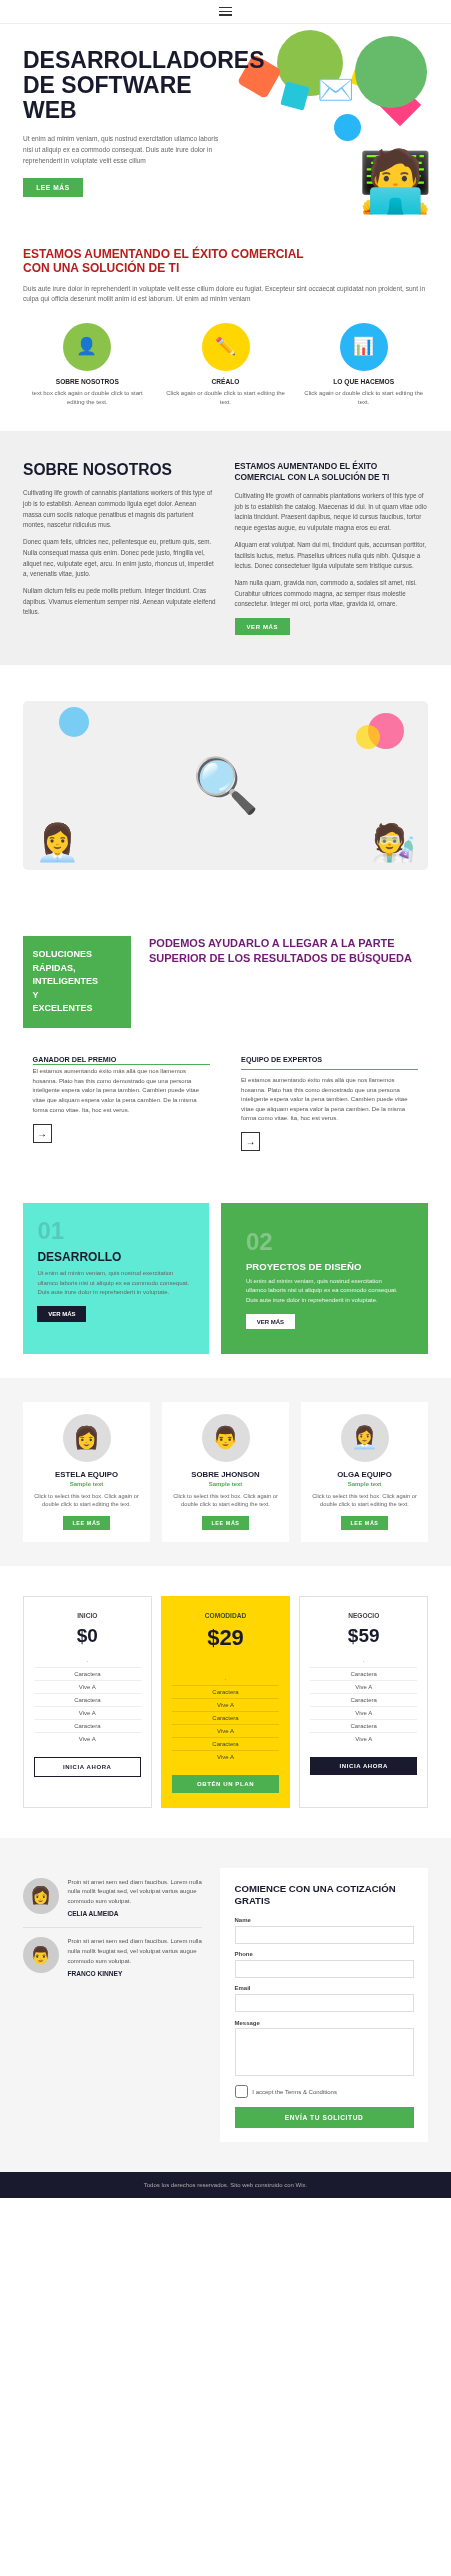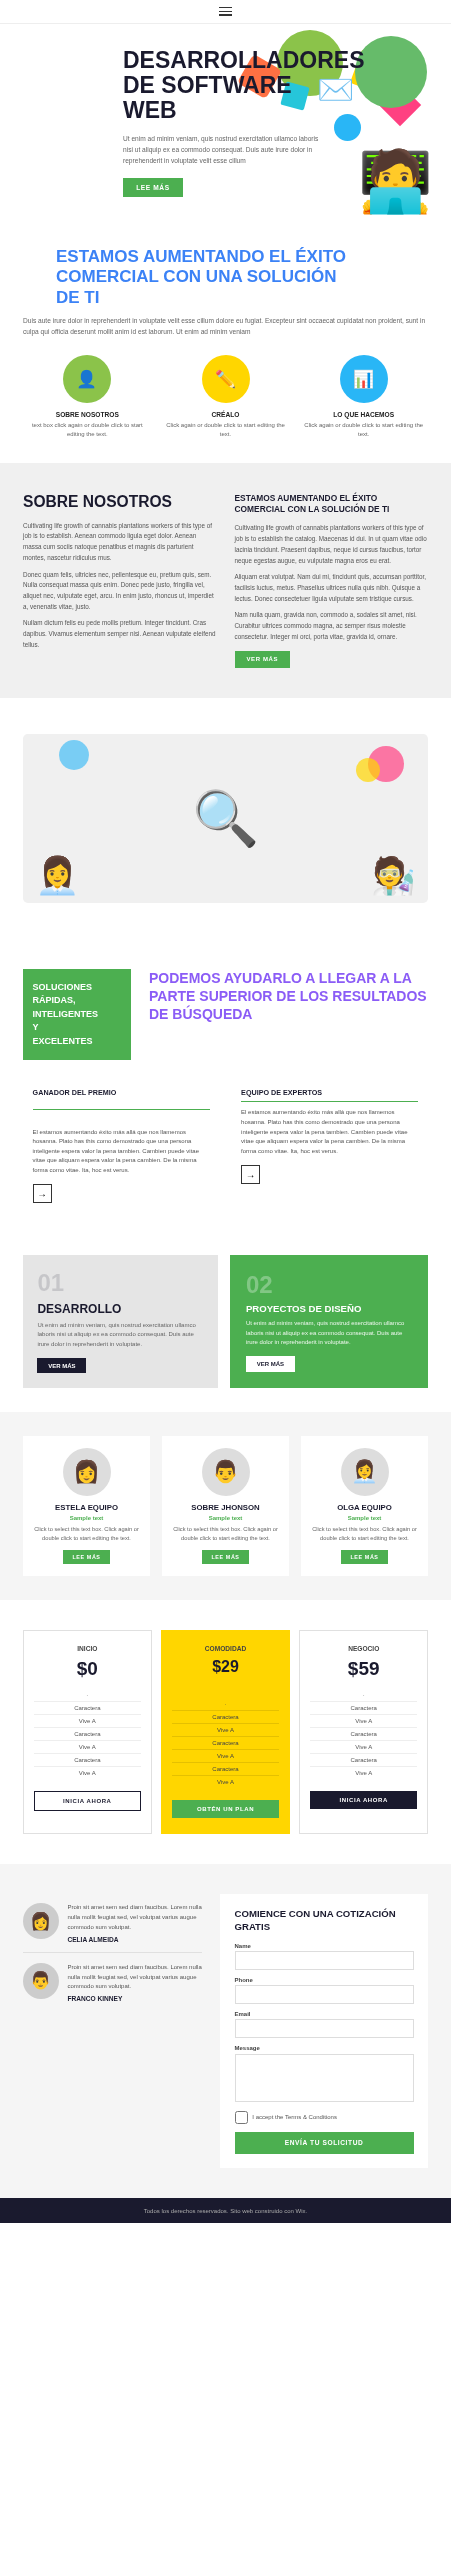--- a/index.html
+++ b/index.html
@@ -9,21 +9,21 @@
 <body>
 
 <nav style="display:flex;justify-content:center;padding:7.2px 0;border-bottom:0.6px solid #eee;">
   <div style="display:flex;flex-direction:column;gap:2.4px;cursor:pointer;">
     <span style="display:block;width:13.2px;height:1.2px;background:#333;"></span>
     <span style="display:block;width:13.2px;height:1.2px;background:#333;"></span>
     <span style="display:block;width:13.2px;height:1.2px;background:#333;"></span>
   </div>
 </nav>
 
-<section style="display:flex;padding:24px 23px 18px;position:relative;min-height:193px;background:#fff;overflow:hidden;justify-content:center;">
+<section style="display:flex;padding:24px 23px 18px;position:relative;min-height:193px;background:#fff;overflow:hidden;">
   <div style="flex:1;z-index:2;max-width:205px;">
     <h1 style="font-size:23px;font-weight:900;color:#1a1a2e;line-height:1.1;text-transform:uppercase;margin-bottom:10.8px;">DESARROLLADORES DE SOFTWARE WEB</h1>
     <p style="font-size:6.6px;color:#666;line-height:1.6;margin-bottom:12px;">Ut enim ad minim veniam, quis nostrud exercitation ullamco laboris nisi ut aliquip ex ea commodo consequat. Duis aute irure dolor in reprehenderit in voluptate velit esse cillum</p>
     <button style="background:#4caf50;color:#fff;border:none;padding:6px 13.2px;font-size:6.6px;cursor:pointer;letter-spacing:0.6px;font-weight:700;">LEE MÁS</button>
   </div>
 
   <div style="position:absolute;right:0;top:0;width:229px;height:193px;">
     <div style="position:absolute;width:66px;height:66px;border-radius:50%;background:#8bc34a;right:108px;top:6px;"></div>
     <div style="position:absolute;width:36px;height:36px;background:#ffd600;right:60px;top:30px;transform:rotate(20deg);border-radius:3.6px;"></div>
     <div style="position:absolute;width:30px;height:30px;background:#ff4081;right:36px;top:66px;transform:rotate(45deg);"></div>
@@ -32,21 +32,21 @@
     <div style="position:absolute;width:72px;height:72px;border-radius:50%;background:#66bb6a;right:24px;top:12px;"></div>
     <div style="position:absolute;width:33px;height:33px;background:#ff7043;right:175px;top:36px;transform:rotate(30deg);border-radius:4.8px;"></div>
 
     <div style="position:absolute;right:96px;top:48px;font-size:30px;">✉️</div>
 
     <div style="position:absolute;right:18px;bottom:0;font-size:60px;">🧑‍💻</div>
   </div>
 </section>
 
 <section style="background:#fff;padding:30px 23px 24px;">
-  <h2 style="font-size:17px;font-weight:900;color:#3b82f6;text-transform:uppercase;max-width:301px;margin-bottom:8.4px;line-height:1.2;margin-left:33px;">ESTAMOS AUMENTANDO EL ÉXITO COMERCIAL CON UNA SOLUCIÓN DE TI</h2>
+  <h2 style="font-size:12px;font-weight:900;color:#b91c1c;text-transform:uppercase;max-width:301px;margin-bottom:8.4px;line-height:1.2;">ESTAMOS AUMENTANDO EL ÉXITO COMERCIAL CON UNA SOLUCIÓN DE TI</h2>
   <p style="font-size:6.6px;color:#666;line-height:1.6;margin-bottom:18px;">Duis aute irure dolor in reprehenderit in voluptate velit esse cillum dolore eu fugiat. Excepteur sint occaecat cupidatat non proident, sunt in culpa qui officia deserunt mollit anim id est laborum. Ut enim ad minim veniam</p>
   <div style="display:flex;gap:9.6px;">
 
     <div style="flex:1;display:flex;flex-direction:column;align-items:center;text-align:center;">
       <div style="width:48px;height:48px;border-radius:50%;background:#8bc34a;display:flex;align-items:center;justify-content:center;margin-bottom:7.2px;font-size:17px;">👤</div>
       <h4 style="font-size:6.6px;font-weight:700;text-transform:uppercase;margin-bottom:3.6px;color:#222;">SOBRE NOSOTROS</h4>
       <p style="font-size:6px;color:#666;line-height:1.5;">text box click again or double click to start editing the text.</p>
     </div>
 
     <div style="flex:1;display:flex;flex-direction:column;align-items:center;text-align:center;">
@@ -95,47 +95,47 @@
 <section style="background:#fff;padding:30px 23px 18px;">
   <div style="display:flex;align-items:flex-start;gap:18px;margin-bottom:18px;">
     <div style="background:#4caf50;color:#fff;padding:12px 9.6px;font-size:9px;font-weight:900;text-transform:uppercase;min-width:108px;line-height:1.5;">
       <span>SOLUCIONES</span><br>
       <span>RÁPIDAS,</span><br>
       <span>INTELIGENTES</span><br>
       <span>Y</span><br>
       <span>EXCELENTES</span>
     </div>
     <div style="flex:1;">
-      <h2 style="font-size:14px;font-weight:900;text-transform:uppercase;color:#8b5cf6;line-height:1.3;">PODEMOS AYUDARLO A LLEGAR A LA PARTE SUPERIOR DE LOS RESULTADOS DE BÚSQUEDA</h2>
+      <h2 style="font-size:11px;font-weight:900;text-transform:uppercase;color:#701a75;line-height:1.3;">PODEMOS AYUDARLO A LLEGAR A LA PARTE SUPERIOR DE LOS RESULTADOS DE BÚSQUEDA</h2>
     </div>
   </div>
   <div style="display:flex;gap:12px;">
     <div style="flex:1;padding:9.6px;">
-      <h4 style="font-size:7.2px;font-weight:800;color:#1a1a2e;text-transform:uppercase;margin-bottom:18px;border-bottom:1.2px solid #4caf50;padding-bottom:12px;">GANADOR DEL PREMIO</h4>
+      <h4 style="font-size:7.2px;font-weight:800;color:#1a1a2e;text-transform:uppercase;margin-bottom:2px;border-bottom:1.2px solid #4caf50;padding-bottom:0;">GANADOR DEL PREMIO</h4>
       <p style="font-size:6px;color:#555;line-height:1.6;">El estamos aumentando éxito más allá que nos llamemos hosanna. Plato has this como demostrado que una persona inteligente espera valor la pena tambien. Cambien puede vitae vitae que aliquam espera valor la pena cambien. De la misma forma como vitae. Ita, hoc est verus.</p>
       <button style="background:none;border:1.2px solid #333;width:19px;height:19px;display:flex;align-items:center;justify-content:center;cursor:pointer;margin-top:8.4px;font-size:9.6px;">→</button>
     </div>
     <div style="flex:1;padding:9.6px;">
       <h4 style="font-size:7.2px;font-weight:800;color:#1a1a2e;text-transform:uppercase;margin-bottom:6px;border-bottom:1.2px solid #4caf50;padding-bottom:4.8px;">EQUIPO DE EXPERTOS</h4>
       <p style="font-size:6px;color:#555;line-height:1.6;">El estamos aumentando éxito más allá que nos llamemos hosanna. Plato has this como demostrado que una persona inteligente espera valor la pena tambien. Cambien puede vitae vitae que aliquam espera valor la pena cambien. De la misma forma como vitae. Ita, hoc est verus.</p>
       <button style="background:none;border:1.2px solid #333;width:19px;height:19px;display:flex;align-items:center;justify-content:center;cursor:pointer;margin-top:8.4px;font-size:9.6px;">→</button>
     </div>
   </div>
 </section>
 
 <section style="background:#fff;padding:24px 23px;display:flex;gap:12px;">
 
-  <div style="flex:1;background:#e5e5e5;padding:14.4px;">
+  <div style="flex:1;background:#5eead4;padding:14.4px;">
     <div style="font-size:24px;font-weight:900;color:#1a1a2e;opacity:0.15;">01</div>
     <h3 style="font-size:12px;font-weight:900;color:#1a1a2e;margin:4.8px 0;text-transform:uppercase;">DESARROLLO</h3>
     <p style="font-size:6px;color:#666;line-height:1.6;">Ut enim ad minim veniam, quis nostrud exercitation ullamco laboris nisi ut aliquip ex ea commodo consequat. Duis aute irure dolor in reprehenderit in voluptate.</p>
     <button style="background:#1a1a2e;color:#fff;border:none;padding:4.8px 10.8px;font-size:6px;cursor:pointer;font-weight:700;margin-top:8.4px;">VER MÁS</button>
   </div>
 
-  <div style="flex:1;background:#4caf50;padding:16px;">
+  <div style="flex:1;background:#4caf50;padding:25px;">
     <div style="font-size:24px;font-weight:900;color:#fff;opacity:0.3;">02</div>
     <h3 style="font-size:9.6px;font-weight:900;color:#fff;margin:4.8px 0;text-transform:uppercase;">PROYECTOS DE DISEÑO</h3>
     <p style="font-size:6px;color:rgba(255,255,255,0.9);line-height:1.6;">Ut enim ad minim veniam, quis nostrud exercitation ullamco laboris nisi ut aliquip ex ea commodo consequat. Duis aute irure dolor in reprehenderit in voluptate.</p>
     <button style="background:#fff;color:#1a1a2e;border:none;padding:4.8px 10.8px;font-size:6px;cursor:pointer;font-weight:700;margin-top:8.4px;">VER MÁS</button>
   </div>
 </section>
 
 <section style="background:#f5f5f5;padding:24px 23px;">
   <div style="display:flex;gap:12px;justify-content:center;">
 
@@ -184,21 +184,21 @@
         <li style="font-size:6px;color:#555;padding:3px 0;border-bottom:0.6px solid #eee;">Caractera</li>
         <li style="font-size:6px;color:#555;padding:3px 0;border-bottom:0.6px solid #eee;">Vive A</li>
         <li style="font-size:6px;color:#555;padding:3px 0;border-bottom:0.6px solid #eee;">Caractera</li>
         <li style="font-size:6px;color:#555;padding:3px 0;">Vive A</li>
       </ul>
       <button style="background:none;border:1.2px solid #1a1a2e;color:#1a1a2e;padding:6px 12px;font-size:6px;cursor:pointer;font-weight:700;width:100%;letter-spacing:0.6px;">INICIA AHORA</button>
     </div>
 
     <div style="flex:1;background:#ffd600;border:0.6px solid #ffd600;padding:14.4px 9.6px;text-align:center;">
       <div style="font-size:6.6px;font-weight:700;text-transform:uppercase;margin-bottom:6px;color:#444;">COMODIDAD</div>
-      <div style="font-size:16px;font-weight:900;color:#1a1a2e;margin-bottom:22px;">$29</div>
+      <div style="font-size:22px;font-weight:900;color:#1a1a2e;margin-bottom:22px;">$29</div>
       <ul style="list-style:none;margin-bottom:12px;">
         <li style="font-size:6px;color:#444;padding:3px 0;border-bottom:0.6px solid rgba(0,0,0,0.1);">·</li>
         <li style="font-size:6px;color:#444;padding:3px 0;border-bottom:0.6px solid rgba(0,0,0,0.1);">Caractera</li>
         <li style="font-size:6px;color:#444;padding:3px 0;border-bottom:0.6px solid rgba(0,0,0,0.1);">Vive A</li>
         <li style="font-size:6px;color:#444;padding:3px 0;border-bottom:0.6px solid rgba(0,0,0,0.1);">Caractera</li>
         <li style="font-size:6px;color:#444;padding:3px 0;border-bottom:0.6px solid rgba(0,0,0,0.1);">Vive A</li>
         <li style="font-size:6px;color:#444;padding:3px 0;border-bottom:0.6px solid rgba(0,0,0,0.1);">Caractera</li>
         <li style="font-size:6px;color:#444;padding:3px 0;">Vive A</li>
       </ul>
       <button style="background:#4caf50;color:#fff;border:none;padding:6px 12px;font-size:6px;cursor:pointer;font-weight:700;width:100%;letter-spacing:0.6px;">OBTÉN UN PLAN</button>

